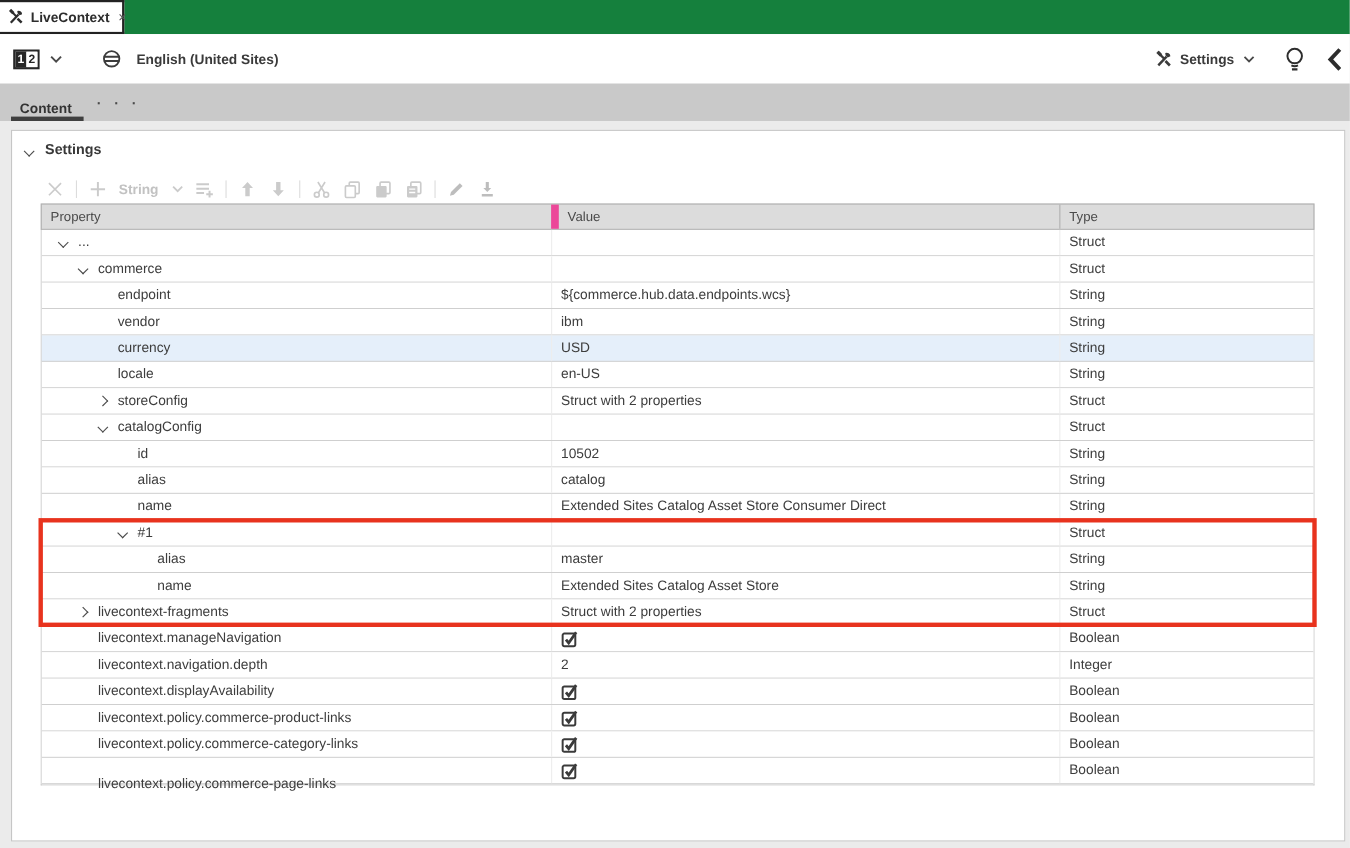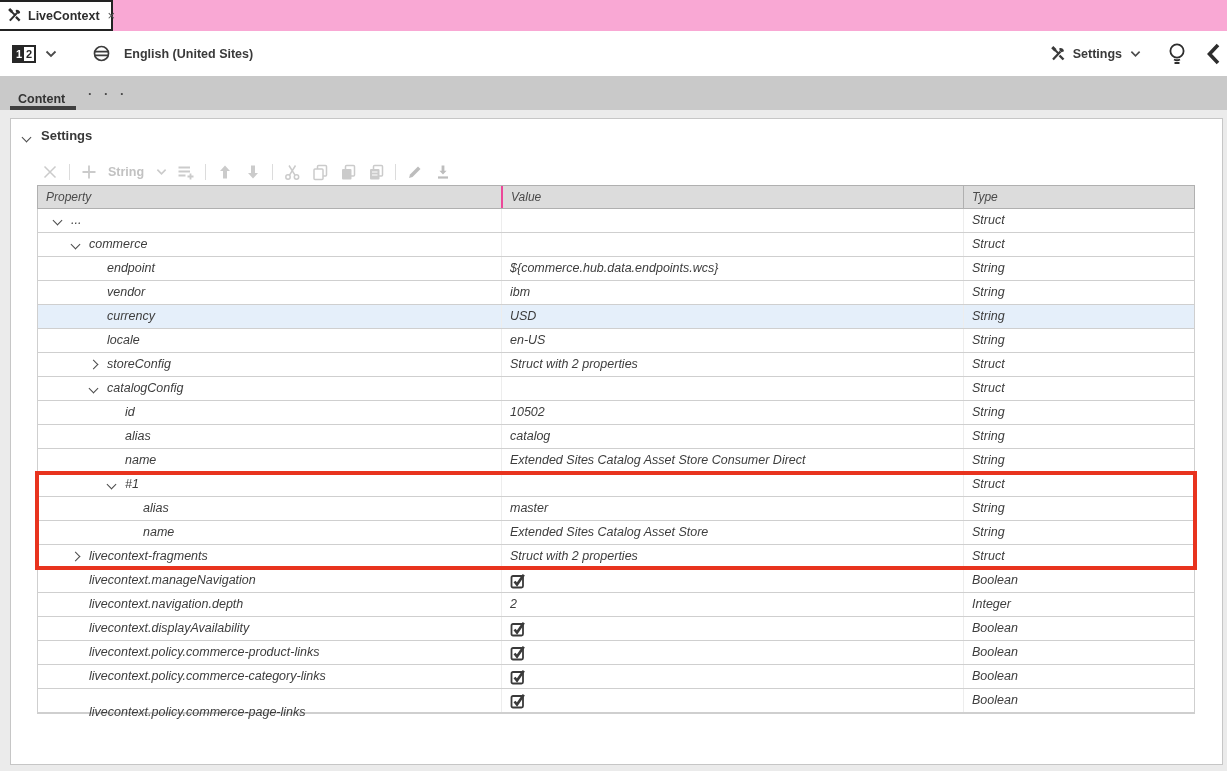--- a/index.html
+++ b/index.html
@@ -45,25 +45,25 @@
   .panel-title { position:absolute; left:30px; top:9px; font-size:13px; font-weight:bold; color:#383838; }
 
   
   .struct-toolbar { position:absolute; left:30px; top:42px; height:22px; display:flex; align-items:center; gap:10px; }
   .struct-toolbar .tsep { width:1px; height:16px; background:#dcdcdc; }
   .type-select { display:flex; align-items:center; gap:12px; }
   .type-select .tslabel { font-size:12.5px; color:#c2c2c2; font-weight:bold; }
   .ticon { display:inline-flex; align-items:center; justify-content:center; width:18px; height:18px; }
 
   
-  .struct-table { position:absolute; left:26px; top:66px; width:1158px;font-style:italic; }
+  .struct-table { position:absolute; left:26px; top:66px; width:1158px; }
   .thead { height:24px; background:#dcdcdc; border:1px solid #b0b0b0; position:relative; }
   .thead .hcell { position:absolute; top:0; height:22px; line-height:22px; font-size:12px; color:#4a4a4a; padding-left:8px; }
   .thead .h0 { left:0; width:463px; }
-  .thead .h1 { left:463px; width:462px; border-left:2px solid #ec4899; }
+  .thead .h1 { left:463px; width:462px; border-left:7px solid #ec4899; }
   .thead .h2 { left:925px; width:232px; border-left:1px solid #b0b0b0; }
   .tbody { border:1px solid #cfcfcf; border-top:none; background:#fff; }
   .trow { position:relative; height:24px; border-bottom:1px solid #cfcfcf; background:#fff; }
   .trow:last-child { border-bottom:1px solid #cfcfcf; }
   .trow.selected { background:#e5effa; }
   .cell { position:absolute; top:0; height:23px; line-height:23px; font-size:12.5px; color:#3d3d3d;
           white-space:nowrap; overflow:hidden; }
   .cell.prop { left:0; width:463px; }
   .cell.val  { left:463px; width:462px; padding-left:8px; border-left:1px solid #ededed; }
   .cell.type { left:925px; width:232px; padding-left:8px; border-left:1px solid #ededed; }
@@ -75,21 +75,21 @@
 
   
   .red-box { position:absolute; left:35px; top:471px; width:1162px; height:99px;
              border:4px solid #e8331e; z-index:6; pointer-events:none; }
 
   svg { display:block; }
 </style>
 </head>
 <body>
 
-<div class="topbar" style="background: #f9a8d4;">
+<div class="topbar" style="background: #15803d;">
   <div class="wintab">
     <span>
       <svg width="15" height="15" viewBox="0 0 16 16">
         <path d="M3 13.5 L10.5 5.5" stroke="#2d2d2d" stroke-width="2.2" fill="none"></path>
         <path d="M9.3 2.2 A3.4 3.4 0 0 1 14 5.2 L11.5 6.3 L9.6 4.4 Z" fill="#2d2d2d"></path>
         <path d="M3.5 2.5 L9 8" stroke="#2d2d2d" stroke-width="2" fill="none"></path>
         <rect x="1.6" y="1.2" width="4.6" height="3" transform="rotate(45 3.9 2.7)" fill="#2d2d2d"></rect>
         <path d="M9.5 9.5 L13.5 13.5" stroke="#2d2d2d" stroke-width="2.4" fill="none"></path>
       </svg>
     </span>

